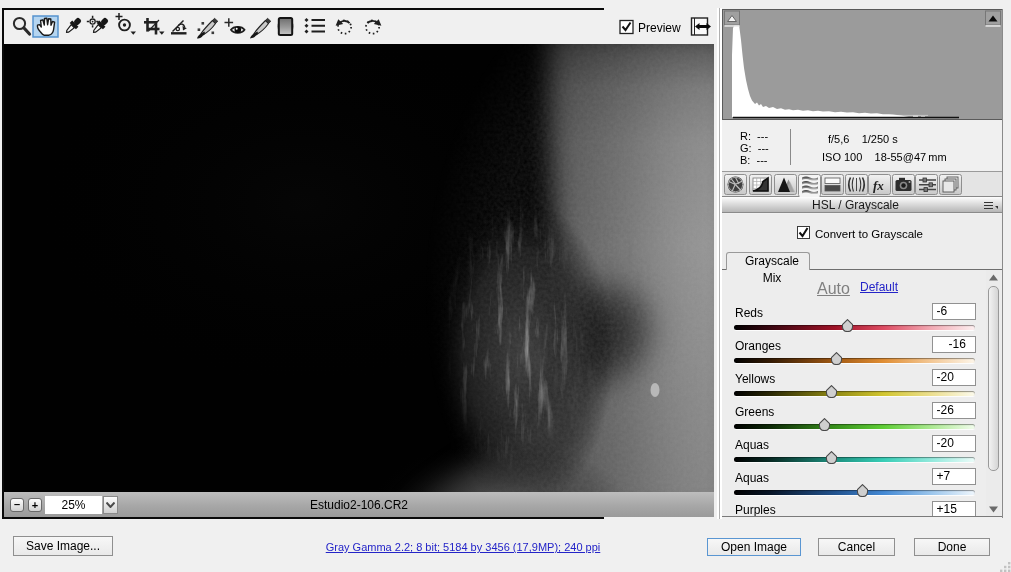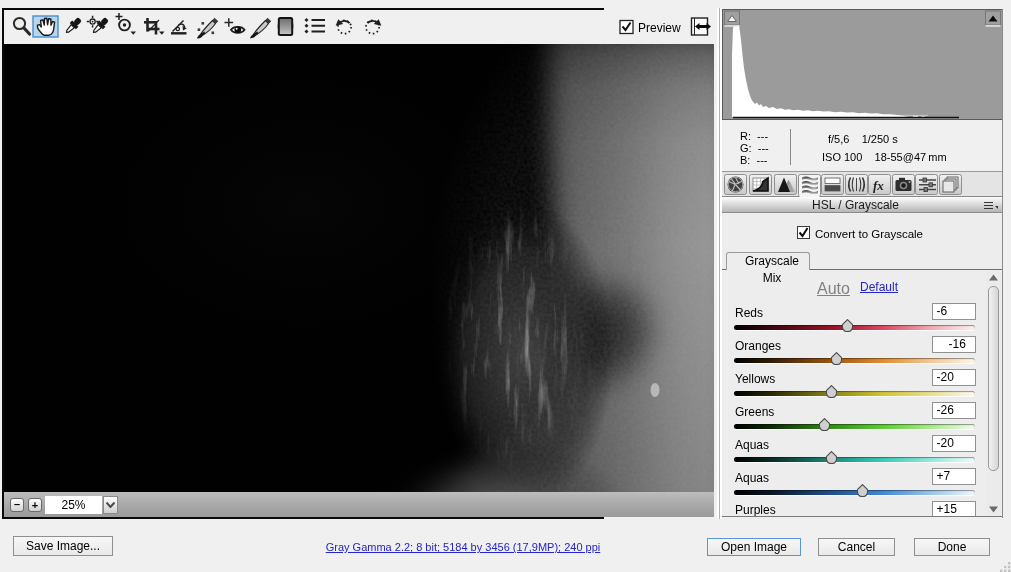--- a/index.html
+++ b/index.html
@@ -221,20 +221,21 @@
   </div>
   <div id="zoombar">
     <div class="abs" style="left:6px; top:6px; width:14px; height:14px; background:linear-gradient(#fdfdfd,#d2d2d2); border:1px solid #6a6a6a; border-radius:3px; font-size:11px; line-height:11px; text-align:center; font-weight:bold;">–</div>
     <div class="abs" style="left:24px; top:6px; width:14px; height:14px; background:linear-gradient(#fdfdfd,#d2d2d2); border:1px solid #6a6a6a; border-radius:3px; font-size:11px; line-height:12px; text-align:center; font-weight:bold;">+</div>
     <div class="abs" style="left:41px; top:4px; width:57px; height:18px; background:#fff; font-size:12px; line-height:18px; text-align:center;">25%</div>
     <div class="abs" style="left:99px; top:4px; width:15px; height:18px; background:linear-gradient(#fdfdfd,#cfcfcf); border:1px solid #8a8a8a;">
       <svg width="9" height="6" viewBox="0 0 9 6" style="position:absolute;left:2px;top:5px;">
           <path d="M0.5 0.5 L4.5 5 L8.5 0.5" fill="none" stroke="#4a4a4a" stroke-width="2"></path>
         </svg>
     </div>
+    <div class="abs" style="left:0; top:6px; width:710px; text-align:center; font-size:12px; color:#000;">Estudio2-106.CR2</div>
   </div>
 </div>
 <div id="histbox">
   <svg width="279" height="109" viewBox="0 0 279 109">
 
     <path d="M9 107 L9 45 L10 18 L12 14 L16 14.5 L18 30 L19.5 45 L21 58 L23 70 L25 79 L27 86 L29 90.5 L32 94 L34 92.5 L36 95.5 L38 94 L40 97 L43 96 L46 98 L50 97 L54 99 L58 98.2 L62 99.8 L66 99.2 L70 100.2 L75 99.8 L80 100.8 L85 100.2 L90 101.2 L95 100.8 L100 101.6 L106 101.2 L112 102.2 L118 101.8 L124 102.6 L130 102.2 L136 103.2 L142 102.8 L148 103.6 L154 103.2 L160 104.2 L166 104.2 L170 104.6 L174 105 L178 105.6 L182 106.2 L186 107 Z" fill="#fff"></path>
     <rect x="190" y="105.8" width="5" height="1.3" fill="#fff"></rect>
     <rect x="198" y="106.2" width="4" height="1" fill="#fff"></rect>
     <rect x="9" y="104.9" width="196" height="1" fill="#fff" opacity="0.45"></rect>
     <line x1="10" y1="107.6" x2="236" y2="107.6" stroke="#111" stroke-width="1.5"></line>

